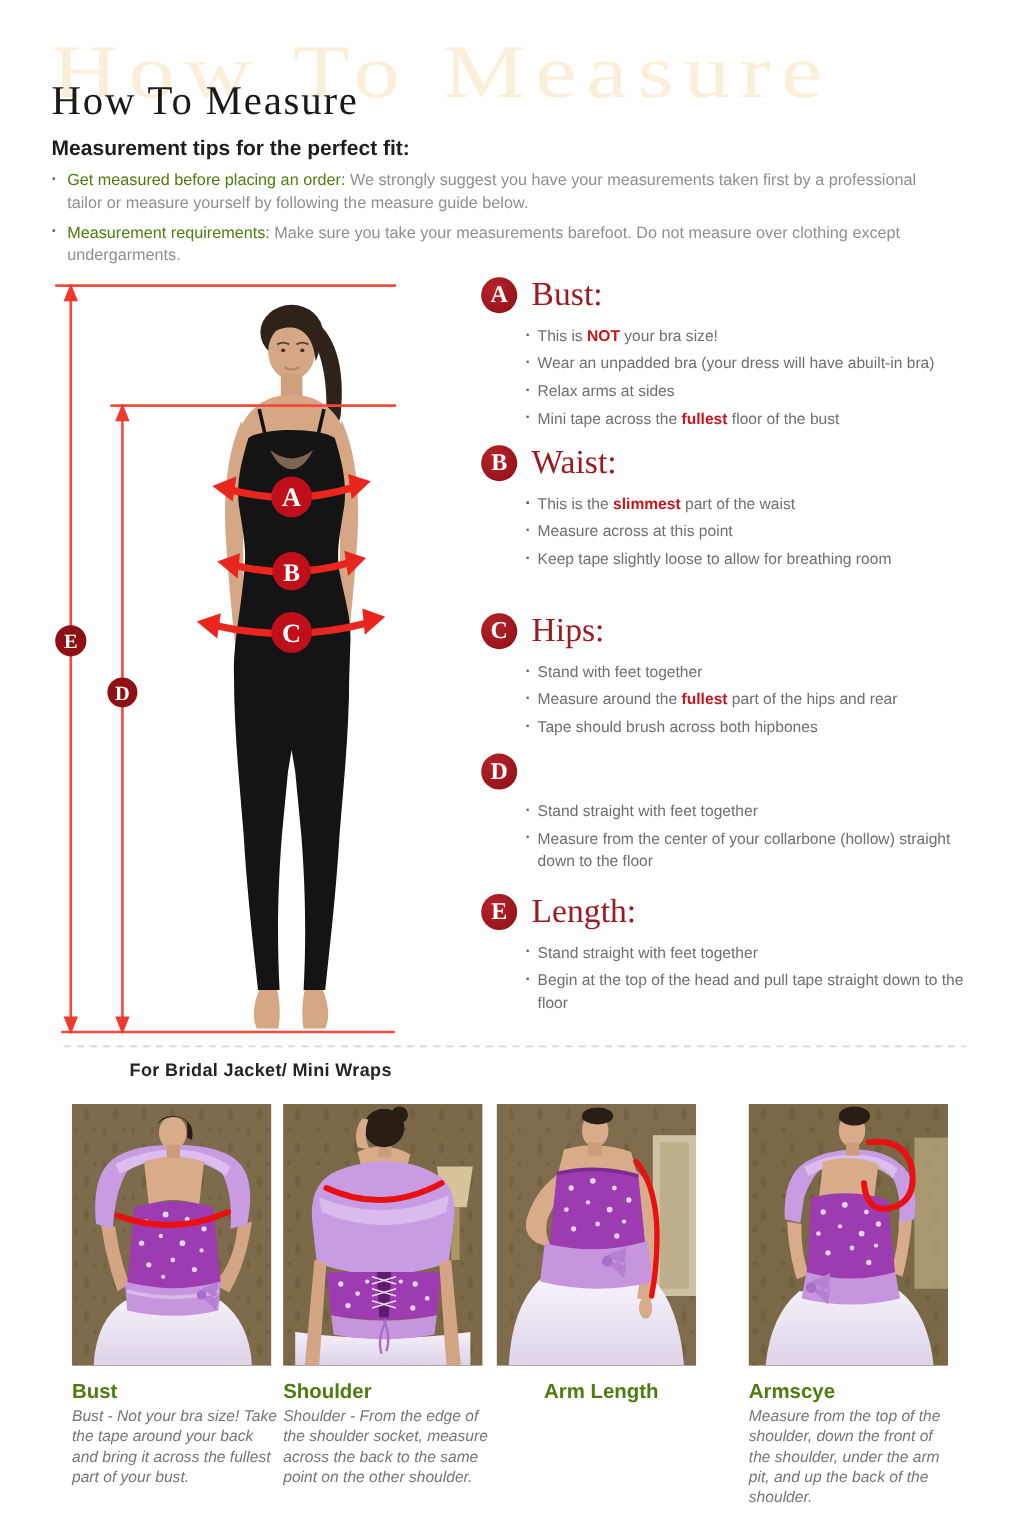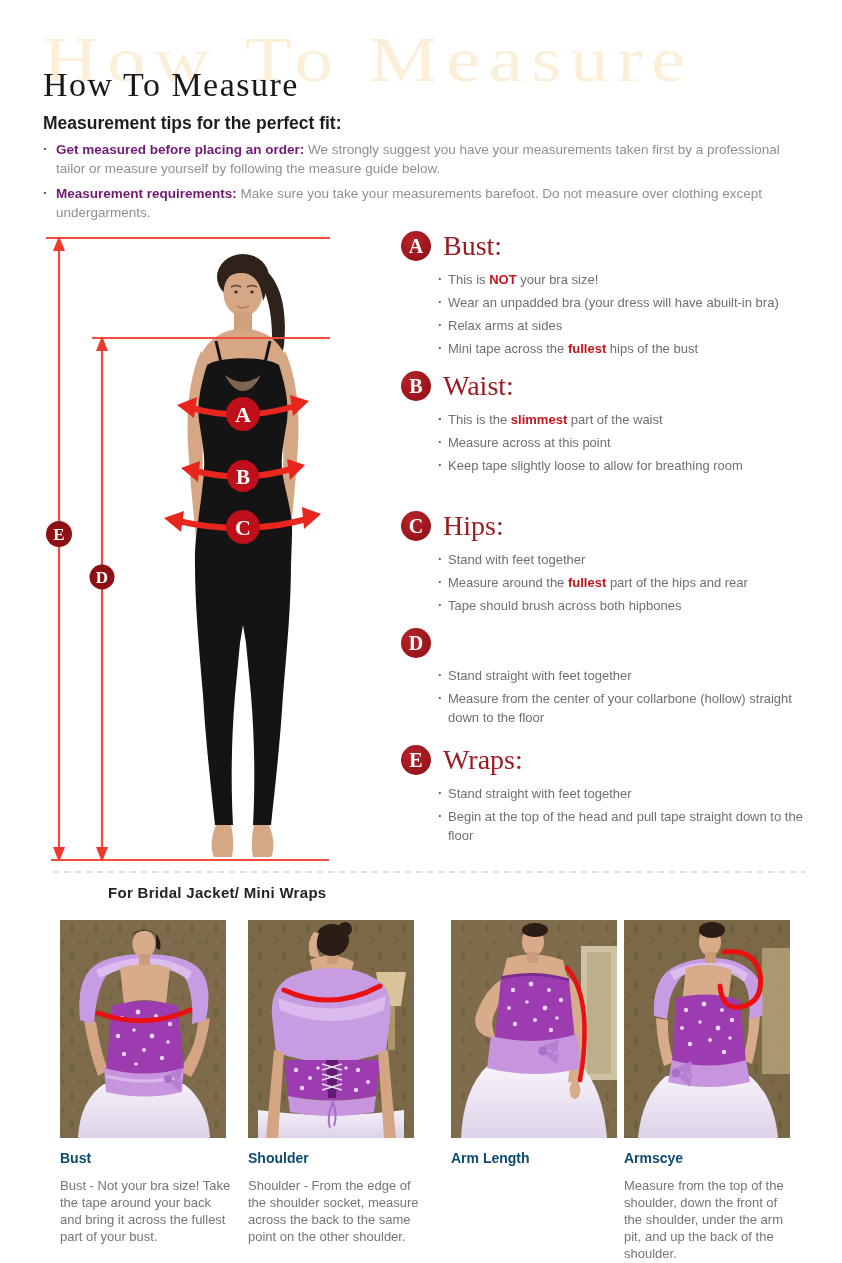--- a/index.html
+++ b/index.html
@@ -24,21 +24,21 @@
   .tips-heading {
     position:absolute; left:40px; top:113px;
     font-size:17.5px; font-weight:bold; color:#1d1d1d;
   }
   .tips { position:absolute; left:40px; top:140px; width:738px; }
   .tip {
     position:relative; padding-left:13px; margin-bottom:6px;
     font-size:13.5px; line-height:19px; color:#8f8f8f;
   }
   .tip-dot { position:absolute; left:0; top:-1px; color:#4d4d4d; font-weight:bold; }
-  .tip-lead { font-weight:bold; color:#701a75; }
+  .tip-lead { font-weight:normal; color:#4d7c0f; }
   
   .diagram { position:absolute; left:0; top:225px; }
   
   .section { position:absolute; left:398px; width:444px; }
   .sec-header { display:flex; align-items:center; }
   .badge {
     width:30px; height:30px; border-radius:50%;
     background:radial-gradient(circle at 35% 30%, #b5232a, #8c0f15);
     color:#ffffff; font-family:"Liberation Serif", serif;
     font-weight:bold; font-size:20px; line-height:30px;
@@ -54,25 +54,25 @@
     font-size:13px; line-height:1.45; color:#6f6f6f; max-width:378px;
   }
   .bullet .dot { position:absolute; left:0; top:-1px; color:#595959; font-weight:bold; }
   .bullet .em { color:#c3161c; font-weight:bold; }
   
   .jacket-heading {
     position:absolute; left:57px; top:884px;
     font-size:15px; font-weight:bold; color:#242424; letter-spacing:0.3px;margin-left:48px;
   }
   .card { position:absolute; top:920px; width:174px; }
-  .card.c0 { left:57px; } .card.c1 { left:245px; }
-  .card.c2 { left:448px; } .card.c3 { left:621px; }
+  .card.c0 { left:57px; } .card.c1 { left:233px; }
+  .card.c2 { left:411px;text-align:center; } .card.c3 { left:621px; }
   .photo { width:166px; height:218px; position:relative; overflow:hidden; background:#8b7855; }
-  .card-title { margin-top:12px; font-size:14px; font-weight:bold; color:#0c4a6e; }
-  .card-text { margin-top:12px; font-size:13px; line-height:1.3; color:#757575; }
+  .card-title { margin-top:12px; font-size:17px; font-weight:bold; color:#4d7c0f; }
+  .card-text { margin-top:2px; font-size:13px; line-height:1.3; color:#757575;font-style:italic; }
 </style>
 </head>
 <body>
 
 <div class="page">
 
   <div class="watermark">How To Measure</div>
   <h1 class="title">How To Measure</h1>
   <h2 class="tips-heading">Measurement tips for the perfect fit:</h2>
 
@@ -171,21 +171,21 @@
   <div id="sections">
     <div class="section" style="top:230px">
       <div class="sec-header">
         <span class="badge">A</span>
         <span class="sec-title">Bust:</span>
       </div>
       <div class="bullets">
           <div class="bullet"><span class="dot">·</span><span>This is </span><span class="em">NOT</span><span> your bra size!</span></div>
           <div class="bullet"><span class="dot">·</span><span>Wear an unpadded bra (your dress will have abuilt-in bra)</span></div>
           <div class="bullet"><span class="dot">·</span><span>Relax arms at sides</span></div>
-          <div class="bullet"><span class="dot">·</span><span>Mini tape across the </span><span class="em">fullest</span><span> hips of the bust</span></div>
+          <div class="bullet"><span class="dot">·</span><span>Mini tape across the </span><span class="em">fullest</span><span> floor of the bust</span></div>
         </div>
     </div>
     <div class="section" style="top:370px">
       <div class="sec-header">
         <span class="badge">B</span>
         <span class="sec-title">Waist:</span>
       </div>
       <div class="bullets">
           <div class="bullet"><span class="dot">·</span></div>
           <div class="bullet"><span class="dot">·</span><span>This is the </span><span class="em">slimmest</span><span> part of the waist</span></div>
@@ -209,21 +209,21 @@
         <span class="badge">D</span>
       </div>
       <div class="bullets">
           <div class="bullet"><span class="dot">·</span><span>Stand straight with feet together</span></div>
           <div class="bullet"><span class="dot">·</span><span>Measure from the center of your collarbone (hollow) straight down to the floor</span></div>
         </div>
     </div>
     <div class="section" style="top:744px">
       <div class="sec-header">
         <span class="badge">E</span>
-        <span class="sec-title">Wraps:</span>
+        <span class="sec-title">Length:</span>
       </div>
       <div class="bullets">
           <div class="bullet"><span class="dot">·</span><span>Stand straight with feet together</span></div>
           <div class="bullet"><span class="dot">·</span><span>Begin at the top of the head and pull tape straight down to the floor</span></div>
         </div>
     </div>
   </div>
 
   <div class="jacket-heading">For Bridal Jacket/ Mini Wraps</div>
 

